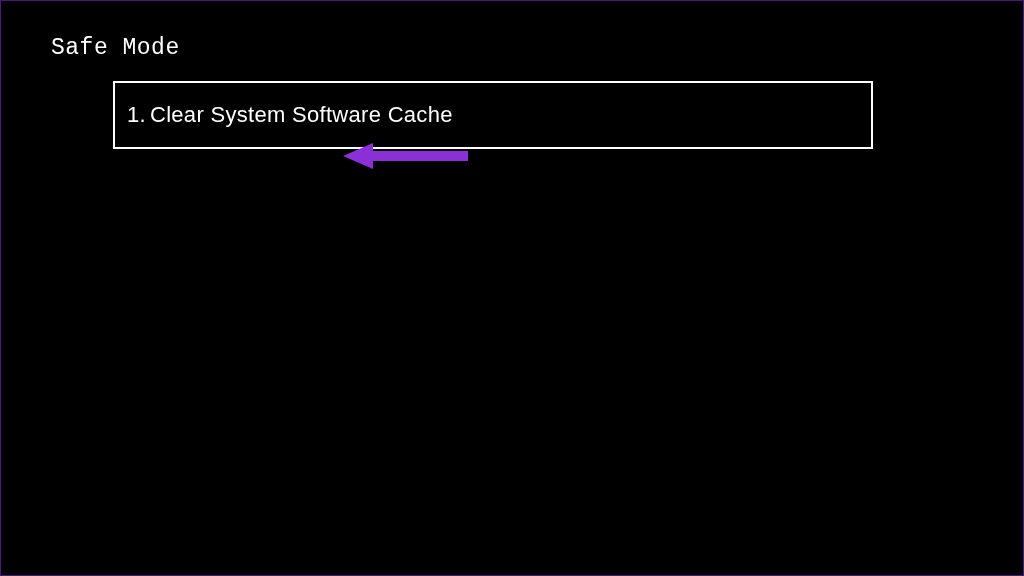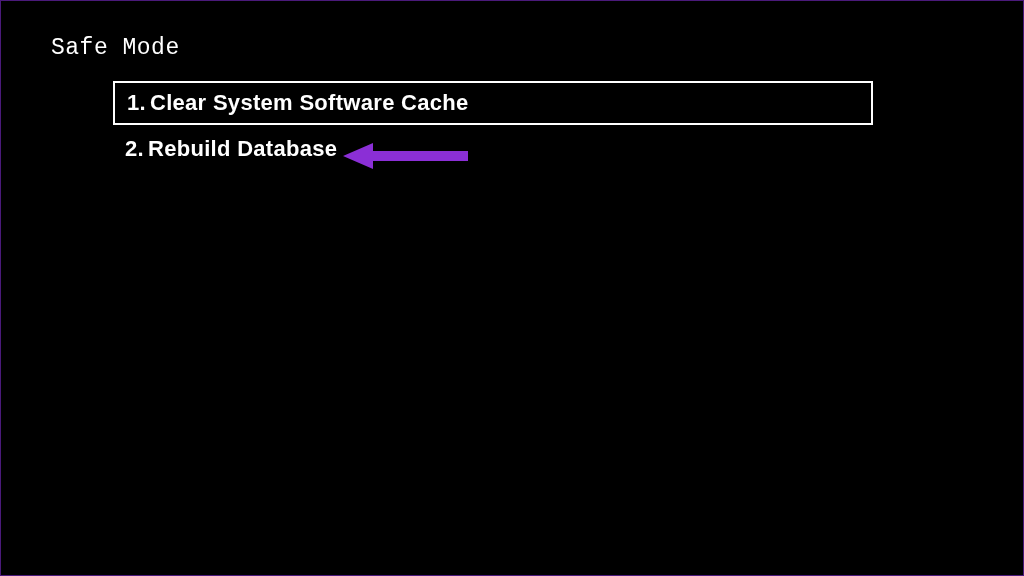--- a/index.html
+++ b/index.html
@@ -26,23 +26,23 @@
       letter-spacing: 0.5px;
       font-family: Liberation Mono, monospace;
     }
     .menu-container {
       position: absolute;
       top: 80px;
       left: 112px;
       width: 760px;
     }
     .menu-item {
-      padding: 7px 12px;
+      padding: 19px 12px;
       font-size: 22px;
-      font-weight: 700;
+      font-weight: 400;
       letter-spacing: 0.3px;
       margin-bottom: 4px;
       position: relative;
     }
     .menu-item.selected {
       border: 2px solid #ffffff;
     }
     .menu-number {
       display: inline-block;
       margin-right: 4px;
@@ -56,22 +56,19 @@
   </style>
 </head>
 <body>
 
 <div class="page-title">Safe Mode</div>
 
 <div class="menu-container">
   <div class="menu-item selected">
     <span class="menu-number">1.</span><span>Clear System Software Cache</span>
   </div>
-  <div class="menu-item">
-    <span class="menu-number">2.</span><span>Rebuild Database</span>
-  </div>
 </div>
 
 <div class="arrow-annotation">
   <svg width="130" height="30" viewBox="0 0 130 30">
     <polygon points="0,15 30,2 30,10 125,10 125,20 30,20 30,28" fill="#8b2fd6"></polygon>
   </svg>
 </div>
 
 </body></html>

